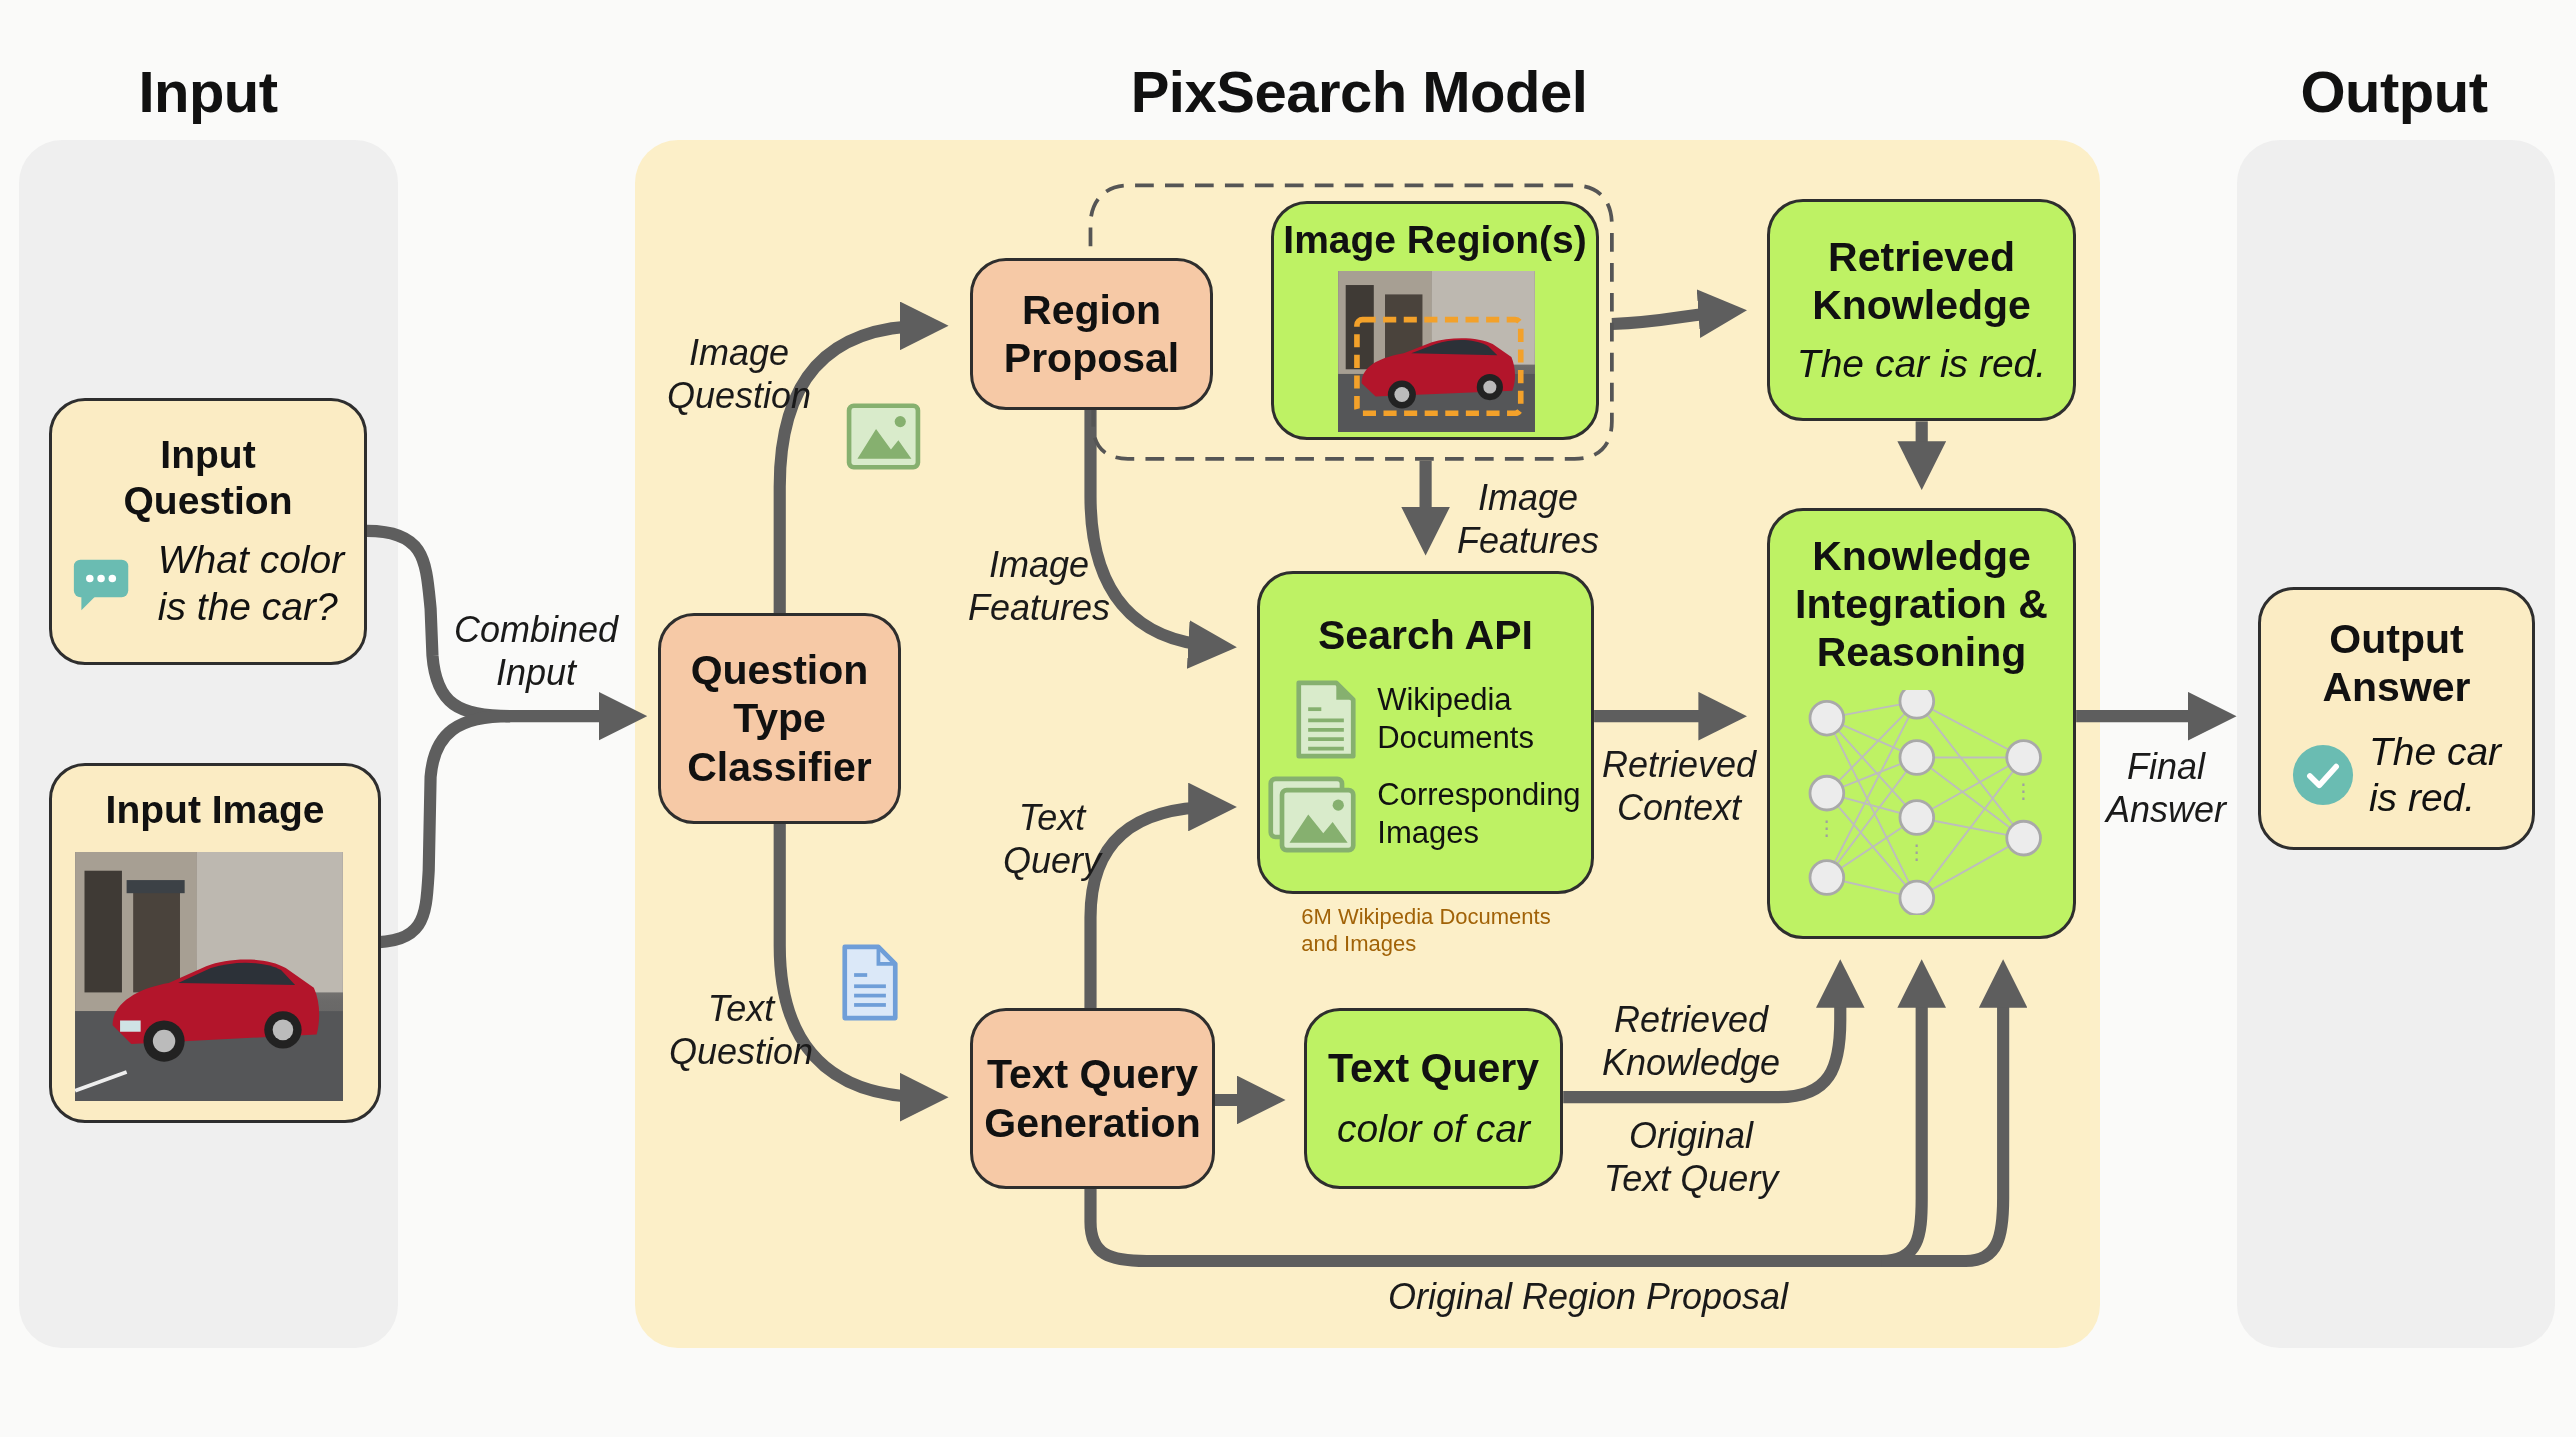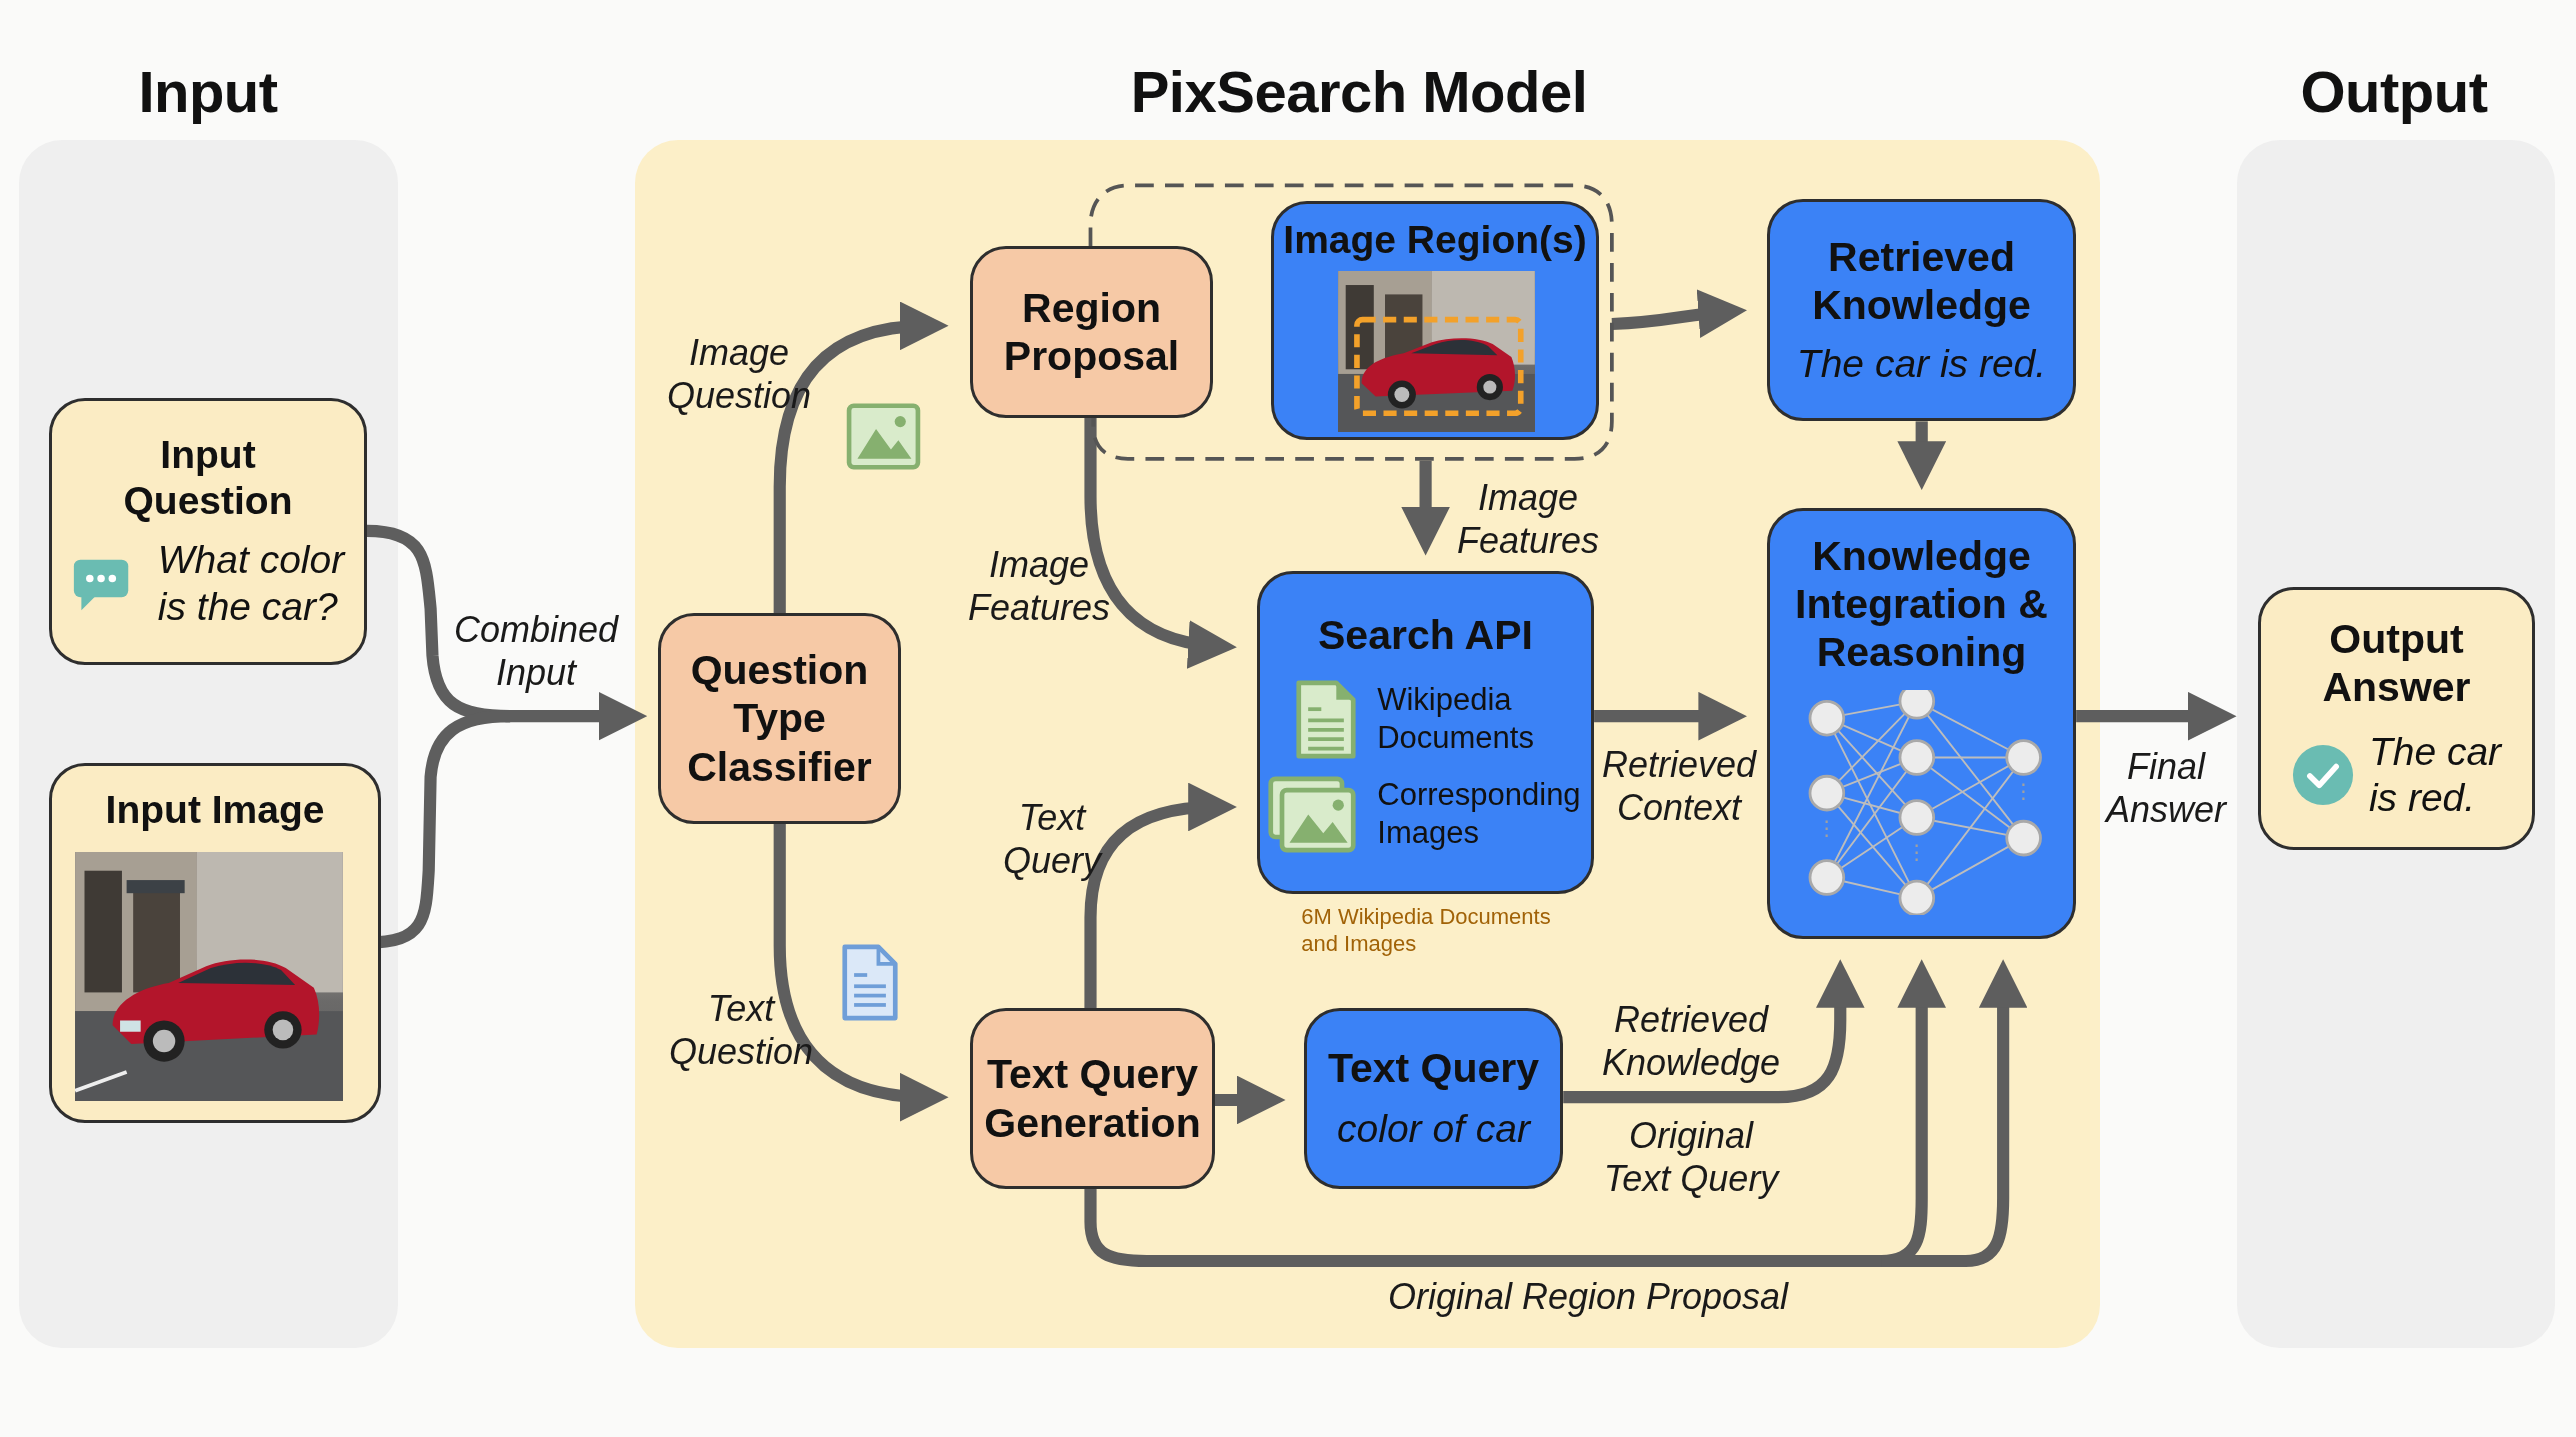--- a/index.html
+++ b/index.html
@@ -17,21 +17,21 @@
     transform: translateX(-50%); white-space: nowrap; letter-spacing: -0.5px;
   }
   .box {
     position: absolute; box-sizing: border-box;
     border: 3.3px solid #2e2e2e; border-radius: 36px;
     display: flex; flex-direction: column; align-items: center; justify-content: center;
     text-align: center;
   }
   .box-input { background: #fbecc4; }
   .box-proc { background: #f6c9a6; }
-  .box-light { background: #3b82f6; }
+  .box-light { background: #bef264; }
   .box-title { font-weight: 700; font-size: 41px; line-height: 1.18; }
   .box-italic { font-style: italic; font-size: 39px; line-height: 1.2; }
   .label {
     position: absolute; font-style: italic; font-size: 36px; line-height: 1.2;
     text-align: center; transform: translateX(-50%); white-space: nowrap; color: #1a1a1a;
   }
   .small-label {
     position: absolute; font-size: 22px; line-height: 1.22; text-align: left;
     transform: translateX(-50%); white-space: nowrap; color: #a16207;
   }
@@ -139,21 +139,21 @@
 </div>
 
 <div class="box box-proc" style="left:658px;top:613px;width:243px;height:211px;">
   <div class="box-title">
     <div>Question</div>
     <div>Type</div>
     <div>Classifier</div>
   </div>
 </div>
 
-<div class="box box-proc" style="left:970px;top:246px;width:243px;height:172px;">
+<div class="box box-proc" style="left:970px;top:258px;width:243px;height:152px;">
   <div class="box-title">
     <div>Region</div>
     <div>Proposal</div>
   </div>
 </div>
 
 <div class="box box-light" style="left:1271px;top:201px;width:328px;height:239px;justify-content:flex-start;padding-top:13px;">
   <div class="box-title" style="font-size:39px;">Image Region(s)</div>
   <div class="photo" style="left:64px;top:67px;width:197px;height:161px;">
     <svg width="197" height="161" viewBox="0 0 210 172">

